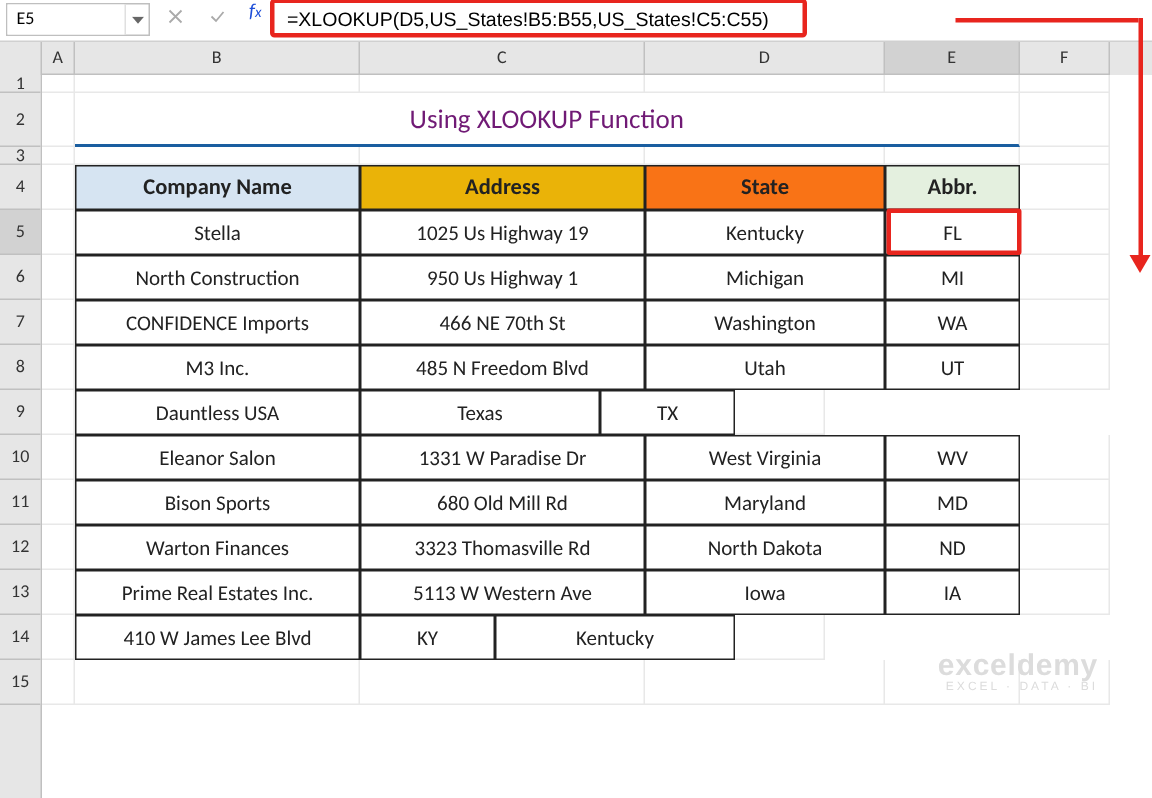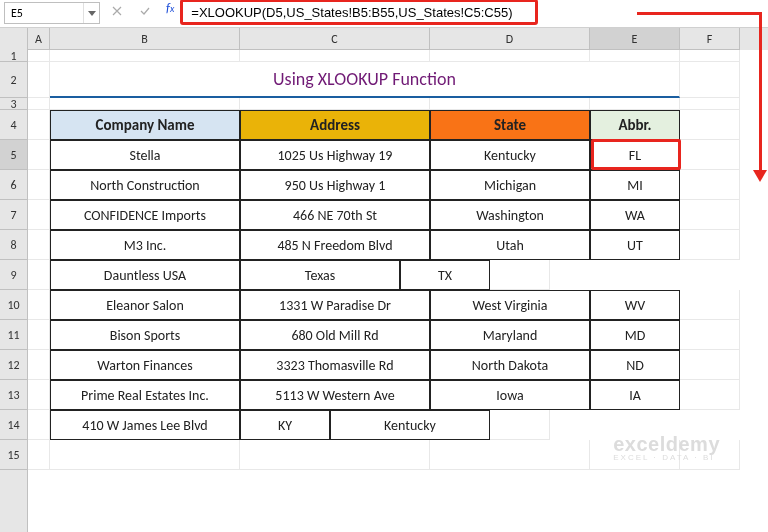--- a/index.html
+++ b/index.html
@@ -164,23 +164,23 @@
 .hdrE { background: #e4f0df; }
 .datacell { border: 1px solid #222 !important; text-align: center; }
 .sel-cell {
   position: absolute;
   border: 3px solid #e8251e;
   border-radius: 2px;
   pointer-events: none;
 }
 .watermark {
   position: absolute;
-  right: 48px;
+  right: 36px;
   bottom: 70px;
-  text-align: left;
+  text-align: right;
   color: #dcdcdc;
   font-family: Arial, sans-serif;
   line-height: 1;
 }
 .watermark .big { font-size: 20px; font-weight: bold; letter-spacing: 0.5px; }
 .watermark .small { font-size: 8px; letter-spacing: 2px; }
 .rowheads-inner { padding-top: 22px; }
 </style>
 </head>
 <body>

